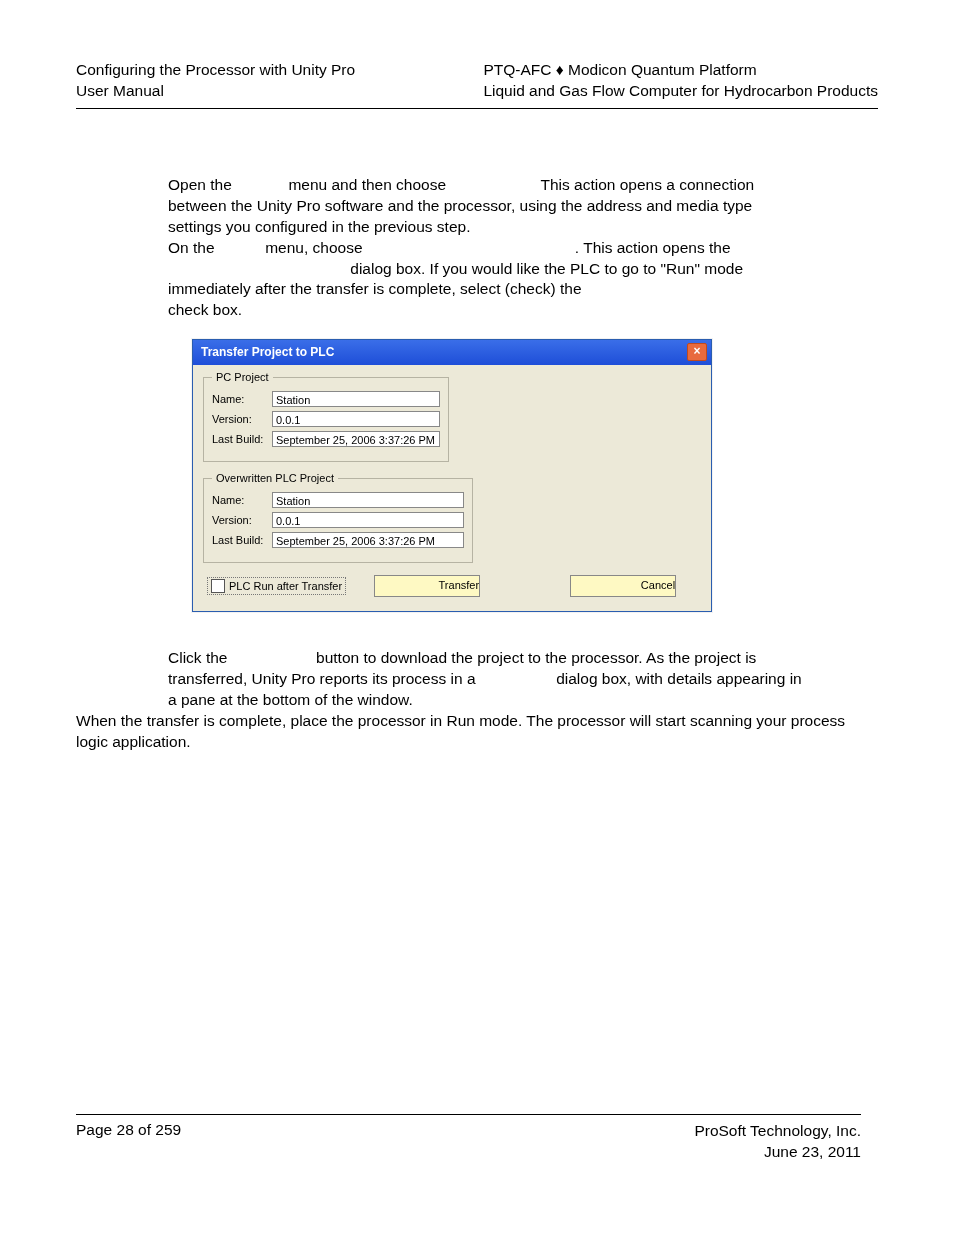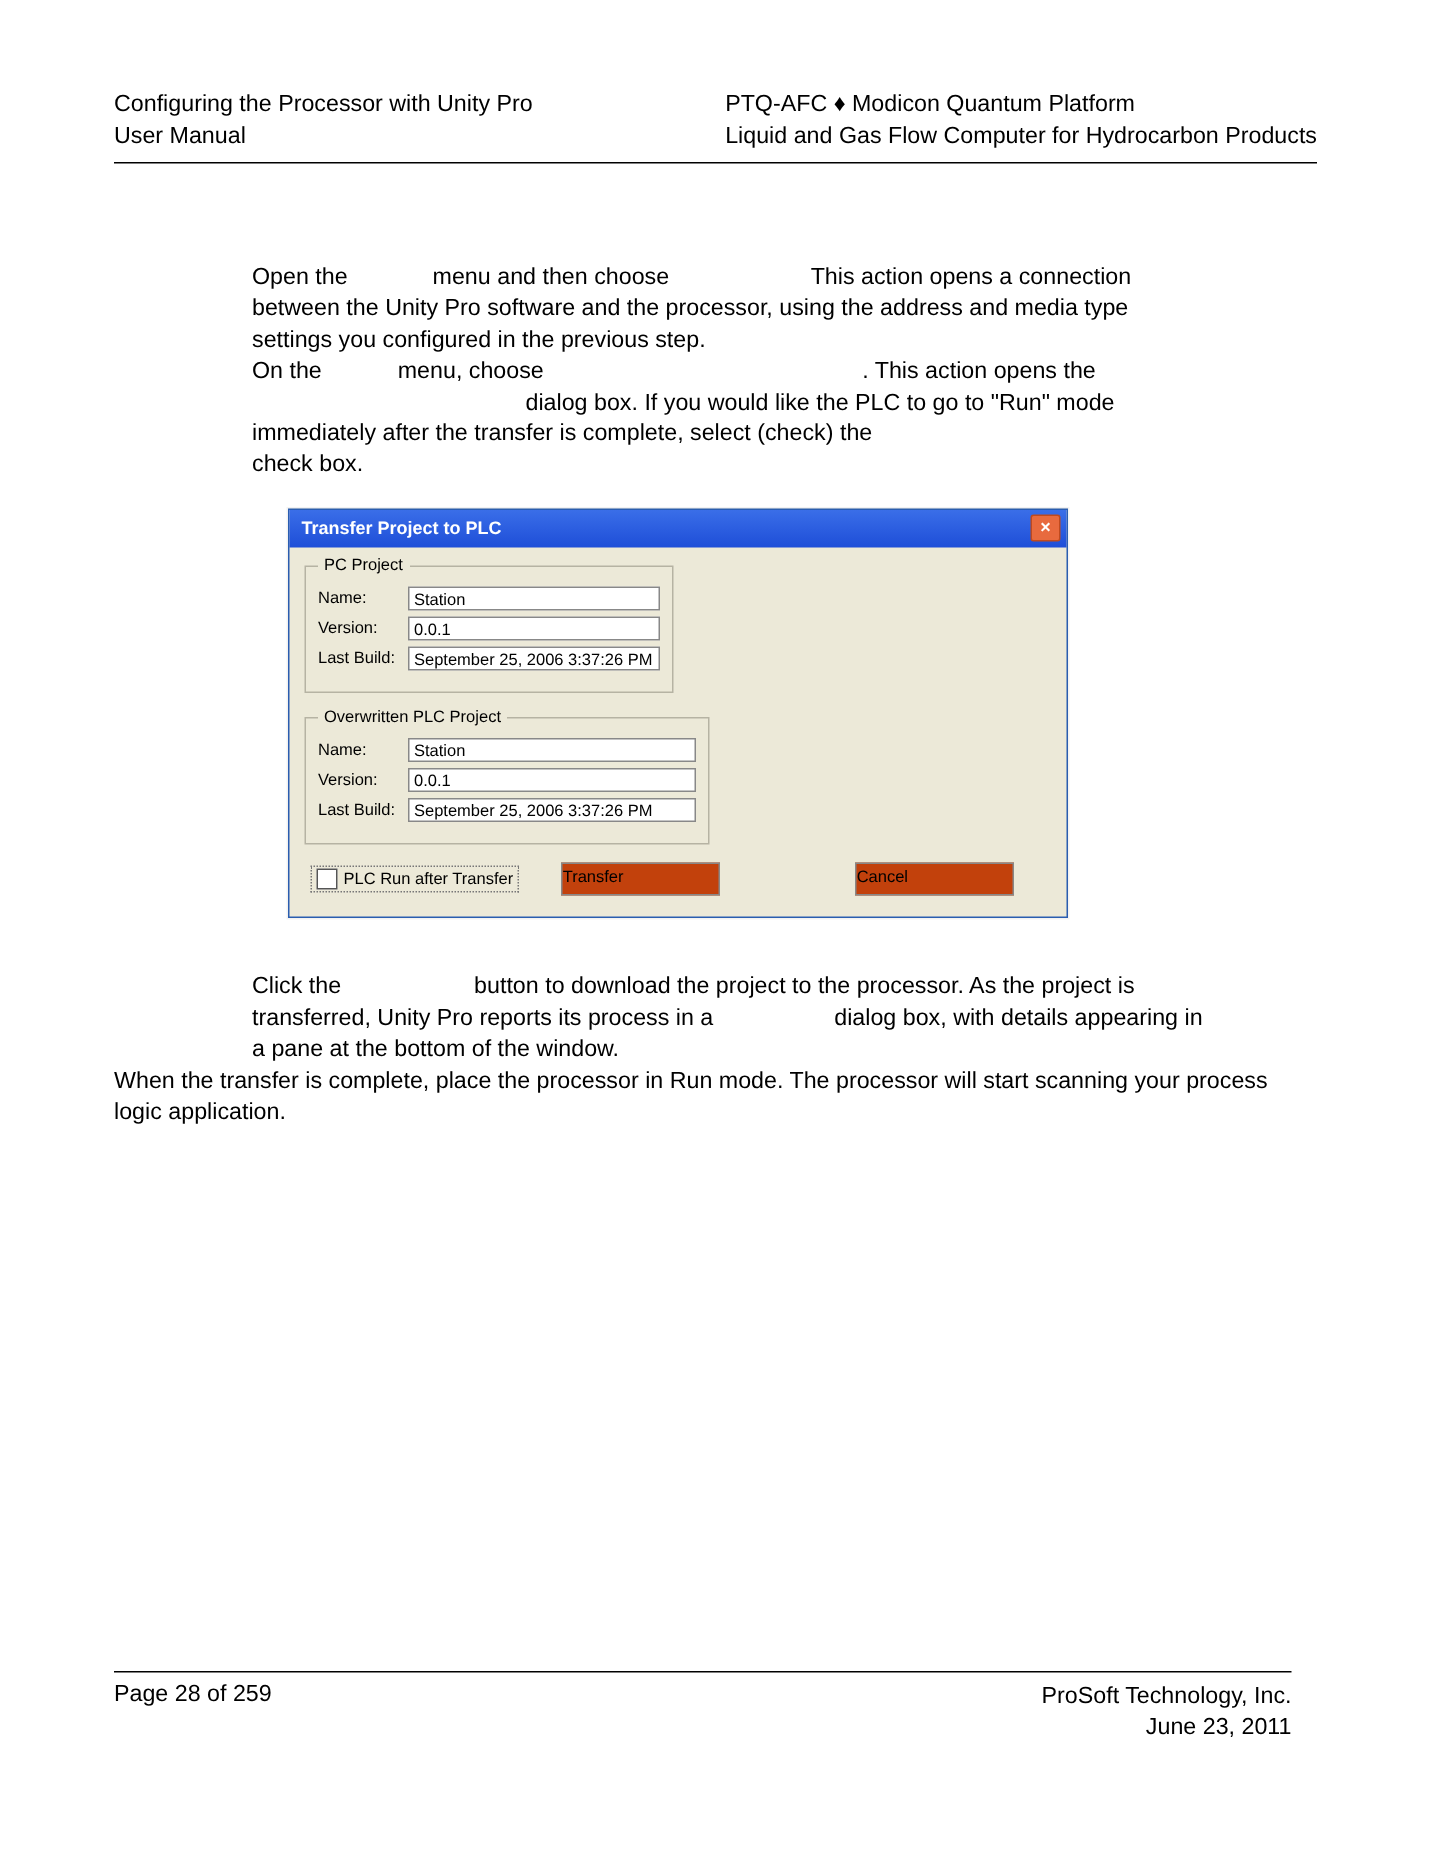--- a/index.html
+++ b/index.html
@@ -133,23 +133,23 @@
   }
   .chk {
     width: 12px; height: 12px;
     border: 1px solid #555;
     background: #fff;
   }
   .dlg-btn {
     width: 104px;
     height: 20px;
     border: 1px solid #888;
-    background: #c2410c;
-    font-size: 11px;
-    text-align: left;
+    background: #fef9c3;
+    font-size: 11px;
+    text-align: right;
     line-height: 18px;
     margin-left: 8px;
   }
   .btn1 { margin-left: 28px; }
   .btn2 { margin-left: 90px; }
 
   .footer {
     position: absolute;
     left: 76px;
     right: 93px;

